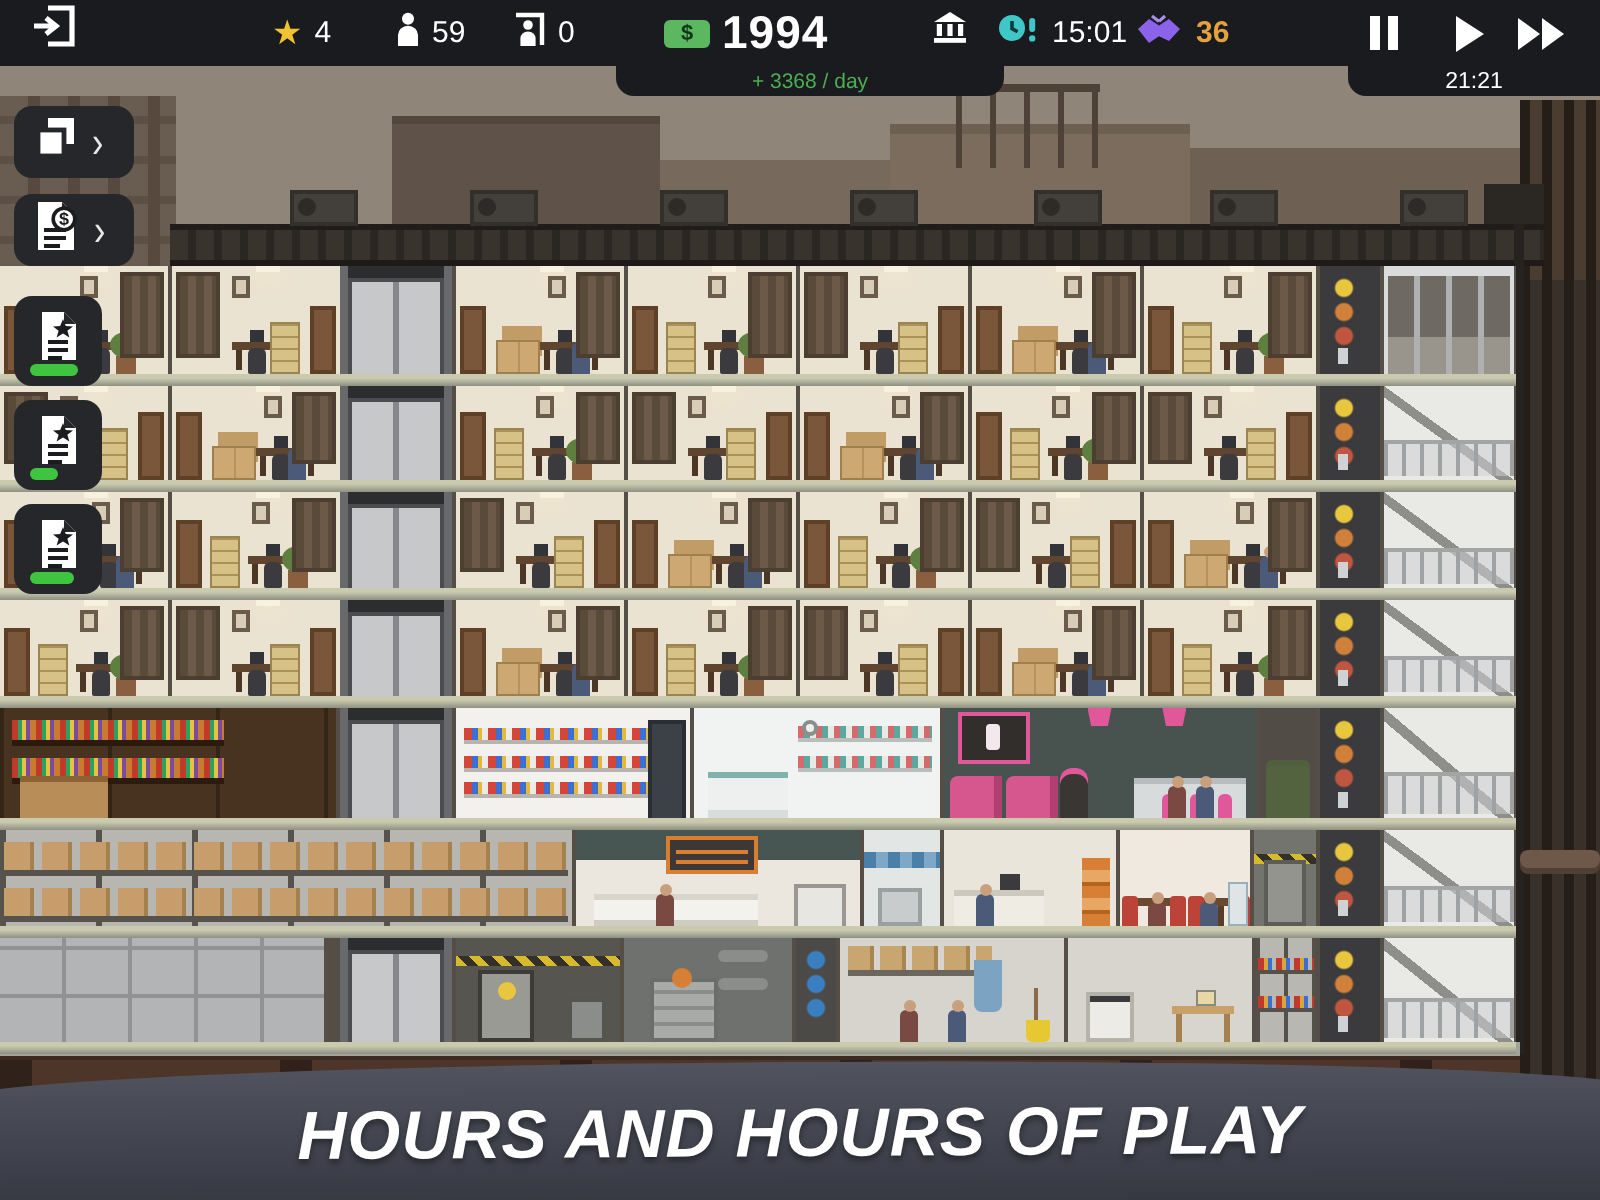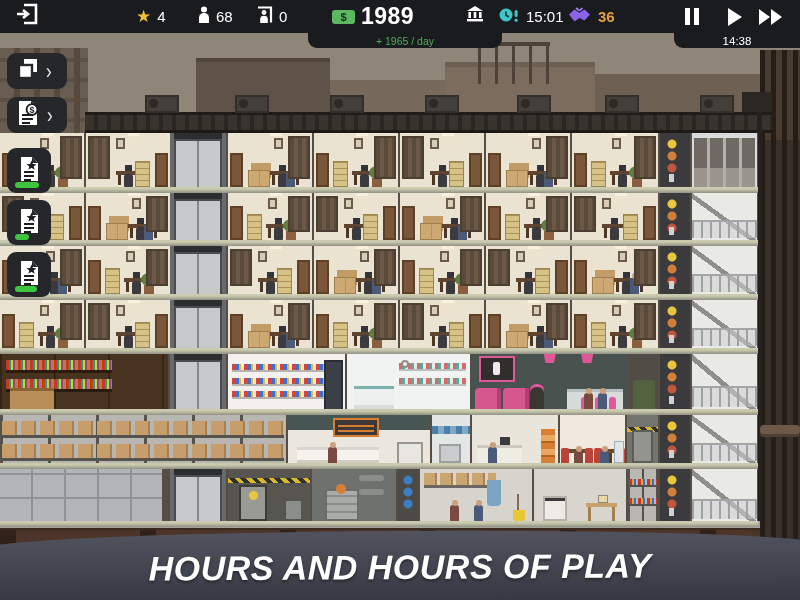--- a/index.html
+++ b/index.html
@@ -637,37 +637,37 @@
       <span class="hudval">4</span>
     </div>
 
     <div class="hudgroup" id="grp-worker">
       <span>
         <svg width="12" height="17" viewBox="0 0 12 17">
             <circle cx="6" cy="3.4" r="3" fill="#fff"></circle>
             <path d="M1 17 v-5.5 a5 4.6 0 0 1 10 0 V17 z" fill="#fff"></path>
           </svg>
       </span>
-      <span class="hudval">68</span>
+      <span class="hudval">59</span>
     </div>
 
     <div class="hudgroup" id="grp-visitor">
       <span>
         <svg width="17" height="17" viewBox="0 0 17 17">
             <path d="M2 1.5 h13 v15" fill="none" stroke="#fff" stroke-width="2.2"></path>
             <circle cx="8" cy="6.5" r="2.4" fill="#fff"></circle>
             <path d="M4.2 17 v-3.8 a3.8 3.4 0 0 1 7.6 0 V17 z" fill="#fff"></path>
           </svg>
       </span>
       <span class="hudval">0</span>
     </div>
 
     <div class="hudgroup" id="grp-money">
       <span class="moneybadge">$</span>
-      <span class="moneyval">1989</span>
+      <span class="moneyval">1994</span>
     </div>
 
     <div class="hudgroup ctrl" id="grp-bank" style="top:5px;">
       <span>
         <svg width="20" height="17" viewBox="0 0 20 17">
             <path d="M2 6 L10 1 L18 6 z" fill="#fff"></path>
             <rect x="3.4" y="7" width="2.6" height="6" fill="#fff"></rect>
             <rect x="8.7" y="7" width="2.6" height="6" fill="#fff"></rect>
             <rect x="14" y="7" width="2.6" height="6" fill="#fff"></rect>
             <rect x="2" y="14" width="16" height="2.4" fill="#fff"></rect>
@@ -708,24 +708,24 @@
     </div>
     <div class="ctrl" id="btn-ff">
       <span style="display:flex;">
           <span class="tri small"></span>
           <span class="tri small"></span>
         </span>
     </div>
   </header>
 
   <div class="tab" id="income-tab">
-    <span>+ 1965 / day</span>
+    <span>+ 3368 / day</span>
   </div>
   <div class="tab" id="clock-tab">
-    <span>14:38</span>
+    <span>21:21</span>
   </div>
 
   <aside id="sidebar">
     <div class="sbtn big" id="sb1">
       <span>
         <svg width="26" height="26" viewBox="0 0 26 26">
             <rect x="9" y="3" width="13" height="13" fill="#fff"></rect>
             <rect x="4" y="9" width="13" height="13" fill="#fff" stroke="#26272b" stroke-width="2.4"></rect>
           </svg>
       </span>

